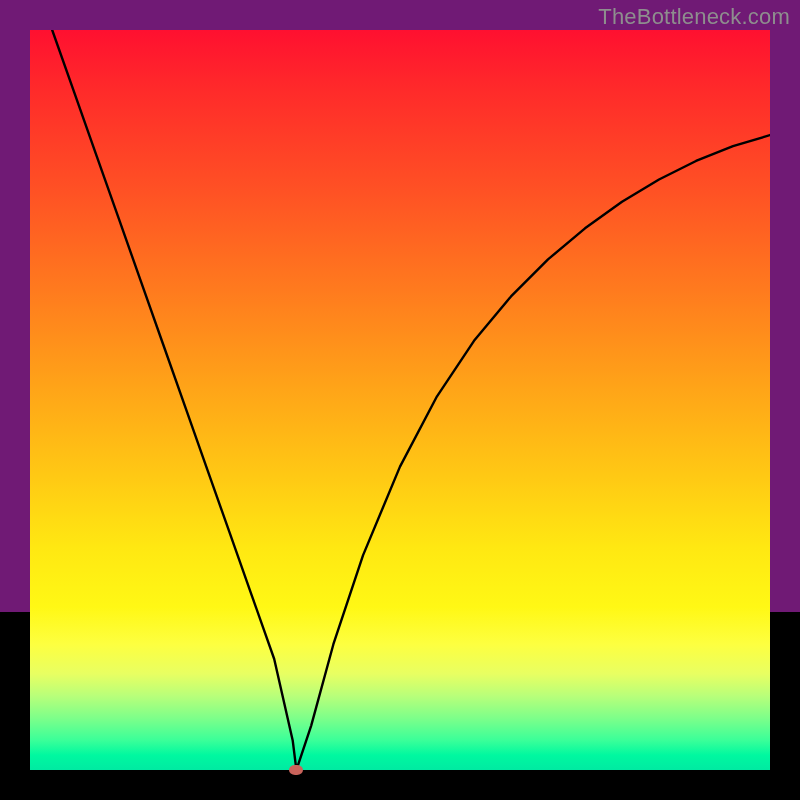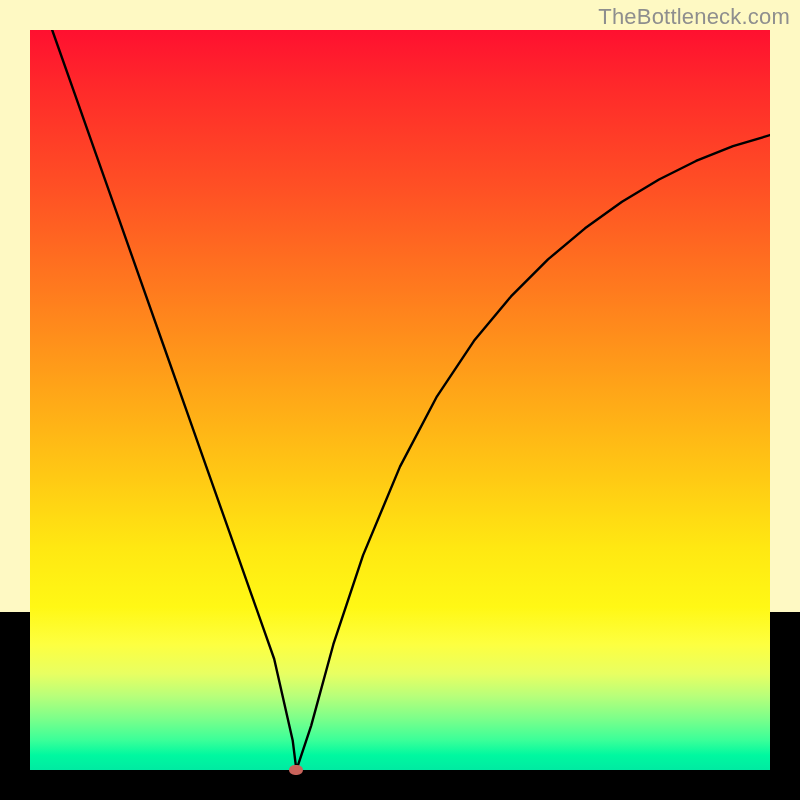--- a/index.html
+++ b/index.html
@@ -10,21 +10,21 @@
     background: #000;
     overflow: hidden;
     font-family: Arial, Helvetica, sans-serif;
   }
   .frame {
     position: absolute;
     top: 0;
     left: 0;
     width: 800px;
     height: 612px;
-    background: #fef9c3;
+    background: #701a75;
   }
   .plot-area {
     position: absolute;
     top: 30px;
     left: 30px;
     width: 740px;
     height: 740px;
     background: linear-gradient(to bottom,
       #ff1030 0%,
       #ff2a2a 8%,

